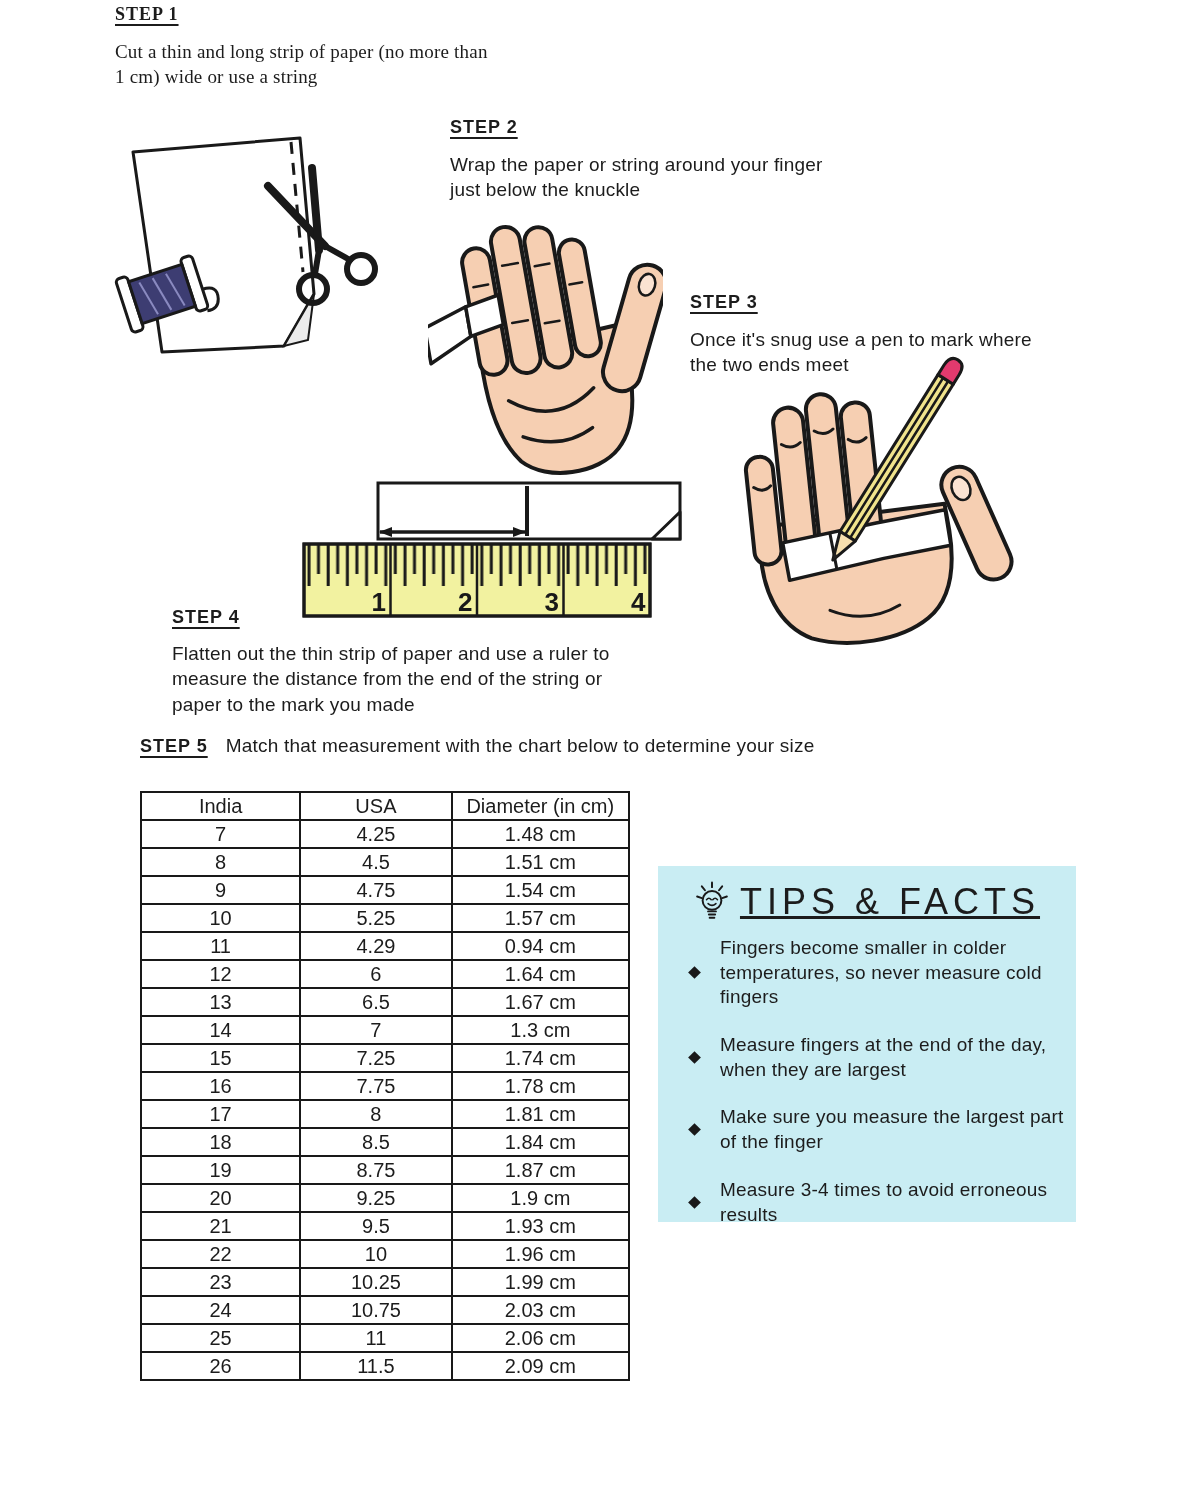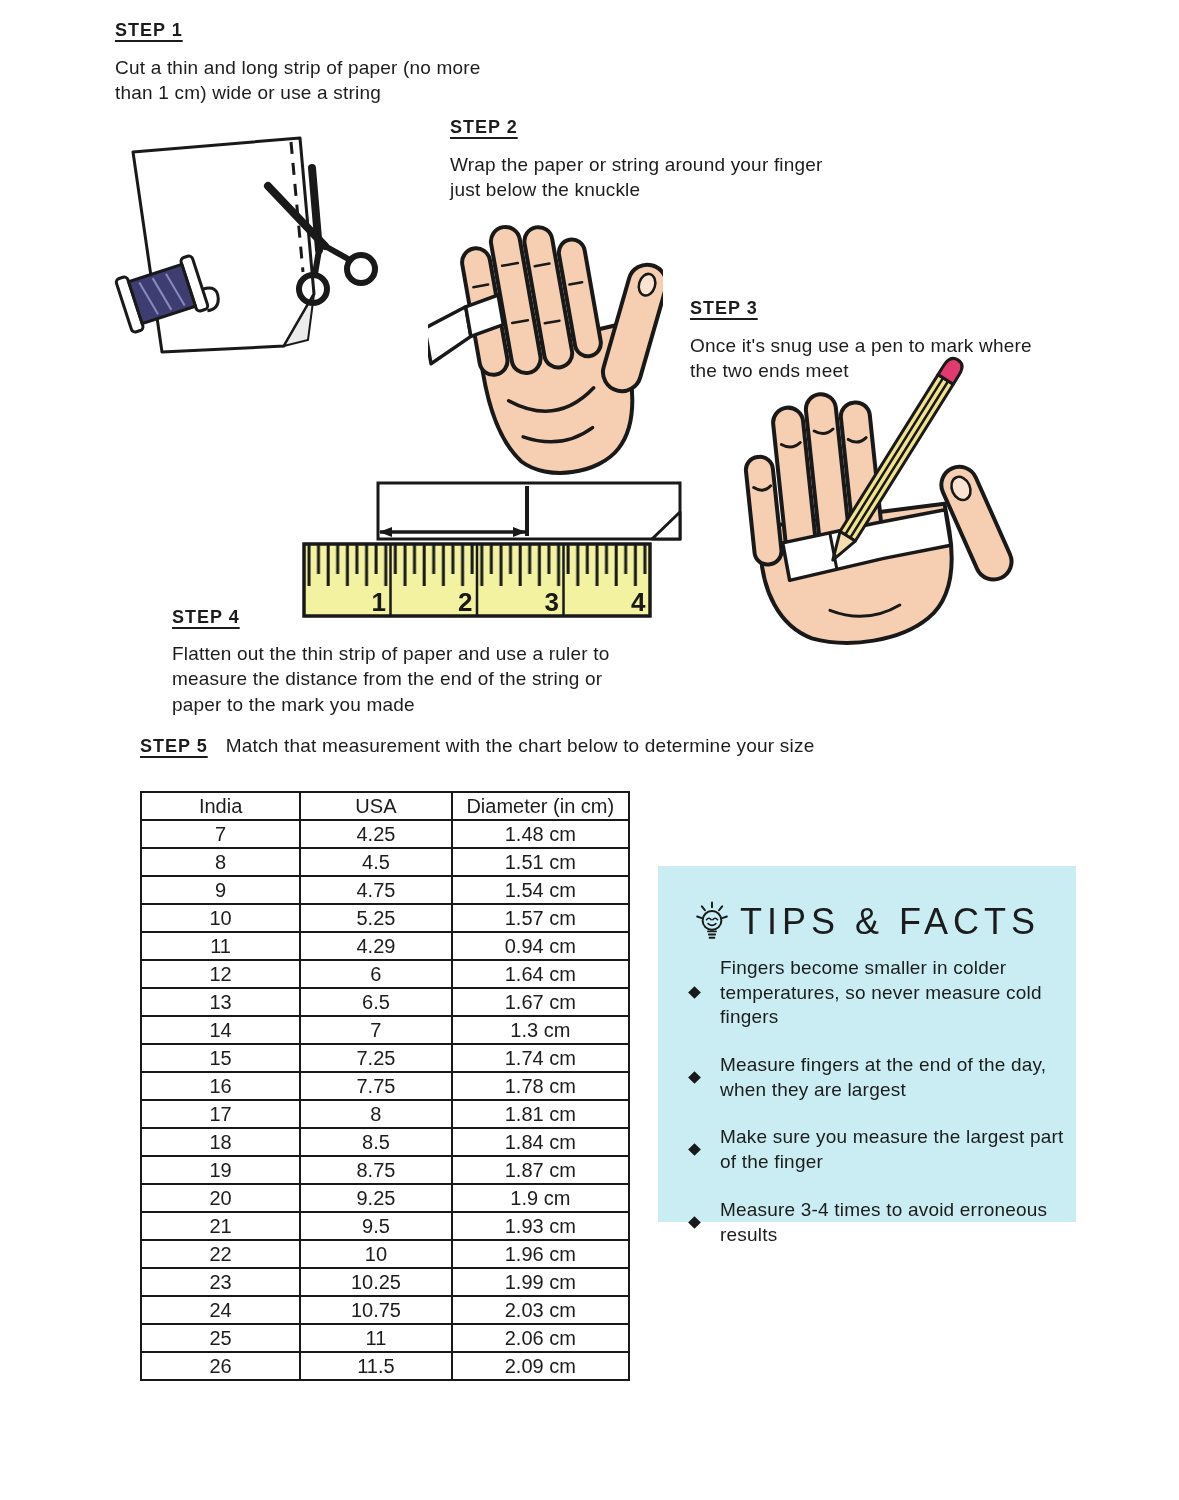--- a/index.html
+++ b/index.html
@@ -22,37 +22,37 @@
   table.size-table{ border-collapse:collapse; width:490px; font-size:20px;border-radius:6px; }
   table.size-table th, table.size-table td{
     border:2px solid #191919; text-align:center; height:28px; padding:1px 4px;
     font-weight:normal;
   }
   
   .tips-box{
     left:658px; top:866px; width:418px; height:356px;
     background:var(--tips_bg); padding:14px 18px 10px 18px;
   }
-  .tips-title-row{ display:flex; align-items:center; justify-content:center; gap:10px; margin-top:20px;}
+  .tips-title-row{ display:flex; align-items:center; justify-content:center; gap:10px; margin-top:0;text-decoration:underline;}
   .tips-title{ font-size:36px; letter-spacing:5px; font-weight:normal; white-space:nowrap;}
   ul.tips-list{ list-style:none; margin-top:12px; }
   ul.tips-list li{ position:relative; margin:0 0 23px 44px; width:352px;
     font-size:19px; line-height:1.3; letter-spacing:.2px;}
   ul.tips-list li .diamond{
     position:absolute; left:-30px; top:50%; margin-top:-5px;
     width:9px; height:9px; background:#191919; transform:rotate(45deg); display:block;
   }
   svg text{ font-family:"Liberation Sans", sans-serif; }
 </style>
 </head>
 <body>
 
 <div class="page">
 
-  <div class="abs" style="left:115px; top:20px;">
+  <div class="abs" style="left:115px; top:4px;font-family:Liberation Serif, serif;">
     <div class="step-heading">STEP 1</div>
     <p class="step-text" style="margin-top:14px; width:385px;">Cut a thin and long strip of paper (no more than 1 cm) wide or use a string</p>
   </div>
 
   <svg class="abs" style="left:100px; top:122px;" width="350" height="245" viewBox="0 0 350 245">
     <path d="M33,30 L200,16 L214,172 L184,224 L62,230 Z" fill="#fff" stroke="#191919" stroke-width="3" stroke-linejoin="round"></path>
     <polygon points="214,172 184,224 208,218" fill="#ececec" stroke="#191919" stroke-width="2"></polygon>
     <path d="M191,20 L203,150" fill="none" stroke="#191919" stroke-width="3" stroke-dasharray="12 9"></path>
     <g stroke="#191919" stroke-linecap="round">
       <line x1="168" y1="64" x2="225" y2="124" stroke-width="8"></line>
@@ -100,21 +100,21 @@
           <path d="M121,126 h15"></path>
           <path d="M152,92 h13"></path>
       </g>
       <path d="M72,196 Q115,230 158,198" fill="none" stroke-width="3.5"></path>
       <path d="M80,234 Q116,254 150,237" fill="none" stroke-width="3.5"></path>
       <polygon points="2,110 46,96 46,126 2,146" fill="#fff" stroke-width="3.5"></polygon>
       <polygon points="46,96 80,90 80,120 46,126" fill="#fff" stroke-width="3.5"></polygon>
     </g>
   </svg>
 
-  <div class="abs" style="left:690px; top:298px;">
+  <div class="abs" style="left:690px; top:292px;">
     <div class="step-heading">STEP 3</div>
     <p class="step-text" style="margin-top:14px; width:350px;">Once it's snug use a pen to mark where the two ends meet</p>
   </div>
 
   <svg class="abs" style="left:725px; top:352px;" width="335" height="300" viewBox="0 0 335 300">
     <g transform="rotate(-6 160 160)" stroke="#191919" stroke-linejoin="round" stroke-linecap="round">
       <path d="M32,185 C30,225 42,262 74,278 C110,292 162,290 192,270 C216,254 224,222 222,185 L220,158 L34,162 Z" style="fill:var(--skin,#f6cfb2)" stroke-width="4"></path>
       <g transform="rotate(-18 255 200)">
         <rect x="238" y="120" width="36" height="120" rx="18" style="fill:var(--skin,#f6cfb2)" stroke-width="4"></rect>
         <ellipse cx="256" cy="142" rx="9" ry="12" fill="#fbe3d2" stroke-width="2.5"></ellipse>

